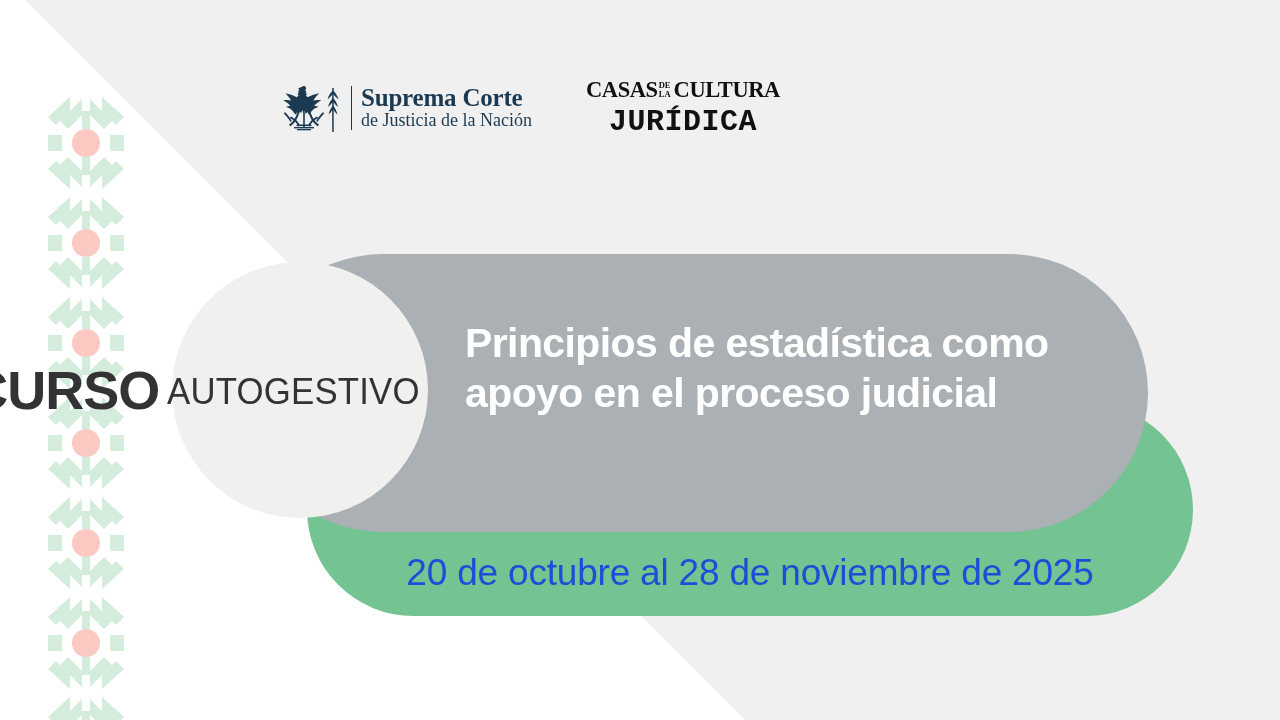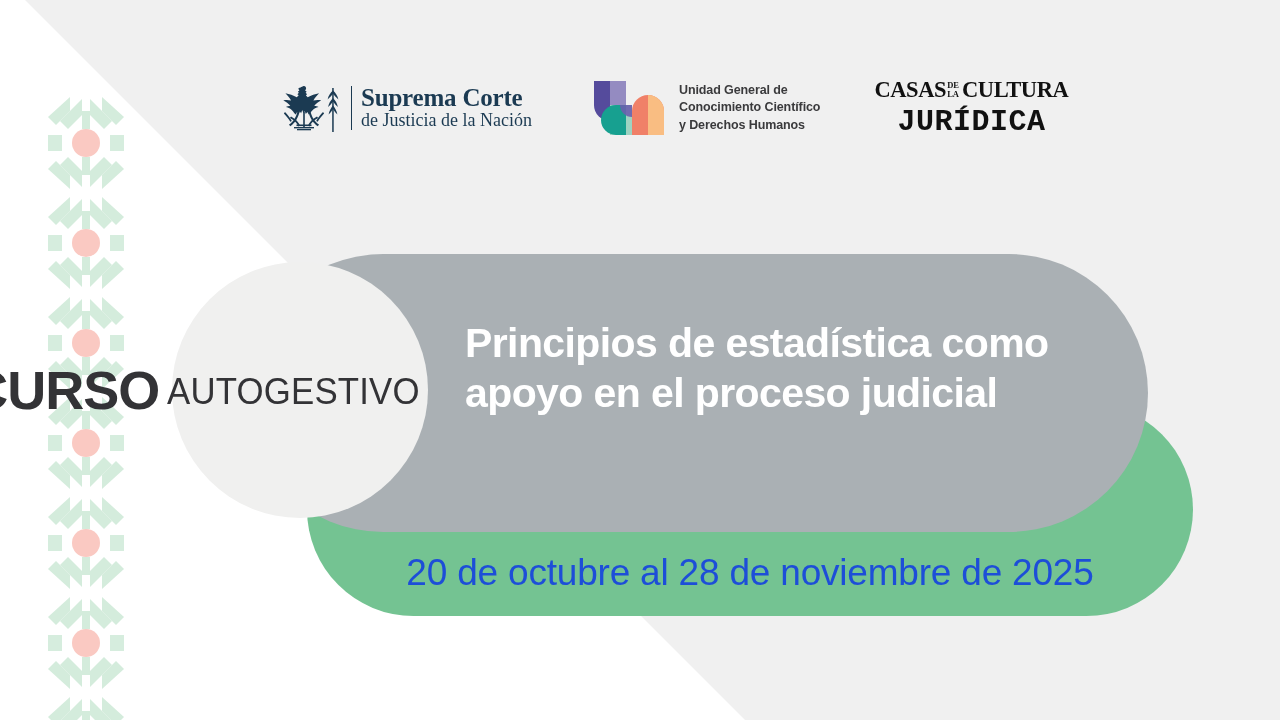--- a/index.html
+++ b/index.html
@@ -383,43 +383,20 @@
           <path d="M65 16c2.4 2.4 4.2 5.6 4.9 9-1.8-1.6-3.5-3.5-4.9-5.5-1.4 2-3.1 3.9-4.9 5.5.7-3.4 2.5-6.6 4.9-9z"></path>
           <path d="M65 23.5c2.2 2.5 3.8 5.7 4.4 9.1-1.7-1.7-3.2-3.6-4.4-5.7-1.2 2.1-2.7 4-4.4 5.7.6-3.4 2.2-6.6 4.4-9.1z"></path>
         </g>
       </svg>
       <div class="scjn-text">
         <div class="scjn-l1">Suprema Corte</div>
         <div class="scjn-l2">de Justicia de la Nación</div>
       </div>
     </div>
 
-    <div class="logo-ugccdh">
-      <svg class="ugc-mark" viewBox="0 0 80 62">
-
-        <path d="M6 4 h32 v24 a16 16 0 0 1 -32 0 z" fill="#554b9c"></path>
-
-        <path d="M22 4 h16 v24 a16 16 0 0 1 -16 16 z" fill="#9a90c4" opacity="0.92"></path>
-
-        <path d="M44 58 h32 v-24 a16 16 0 0 0 -32 0 z" fill="#f08068"></path>
-
-        <path d="M60 58 h16 v-24 a16 16 0 0 0 -16 -16 z" fill="#f9bd82"></path>
-
-        <rect x="22" y="28" width="22" height="30" fill="#9ed3c2"></rect>
-
-        <path d="M38 28 h-10 a15 15 0 0 0 0 30 h10 z" fill="#17a090"></path>
-
-        <path d="M38 28 h6 v12 a12 12 0 0 1 -12 -12 z" fill="#6a5fae" opacity="0.9"></path>
-      </svg>
-      <div class="ugc-text">
-        <div>Unidad General de</div>
-        <div>Conocimiento Científico</div>
-        <div>y Derechos Humanos</div>
-      </div>
-    </div>
 
     <div class="logo-cascj">
       <div class="cascj-l1">
         <span>CASAS</span>
         <span class="cascj-dela">
           <span>DE</span>
           <span>LA</span>
         </span>
         <span>CULTURA</span>
       </div>

